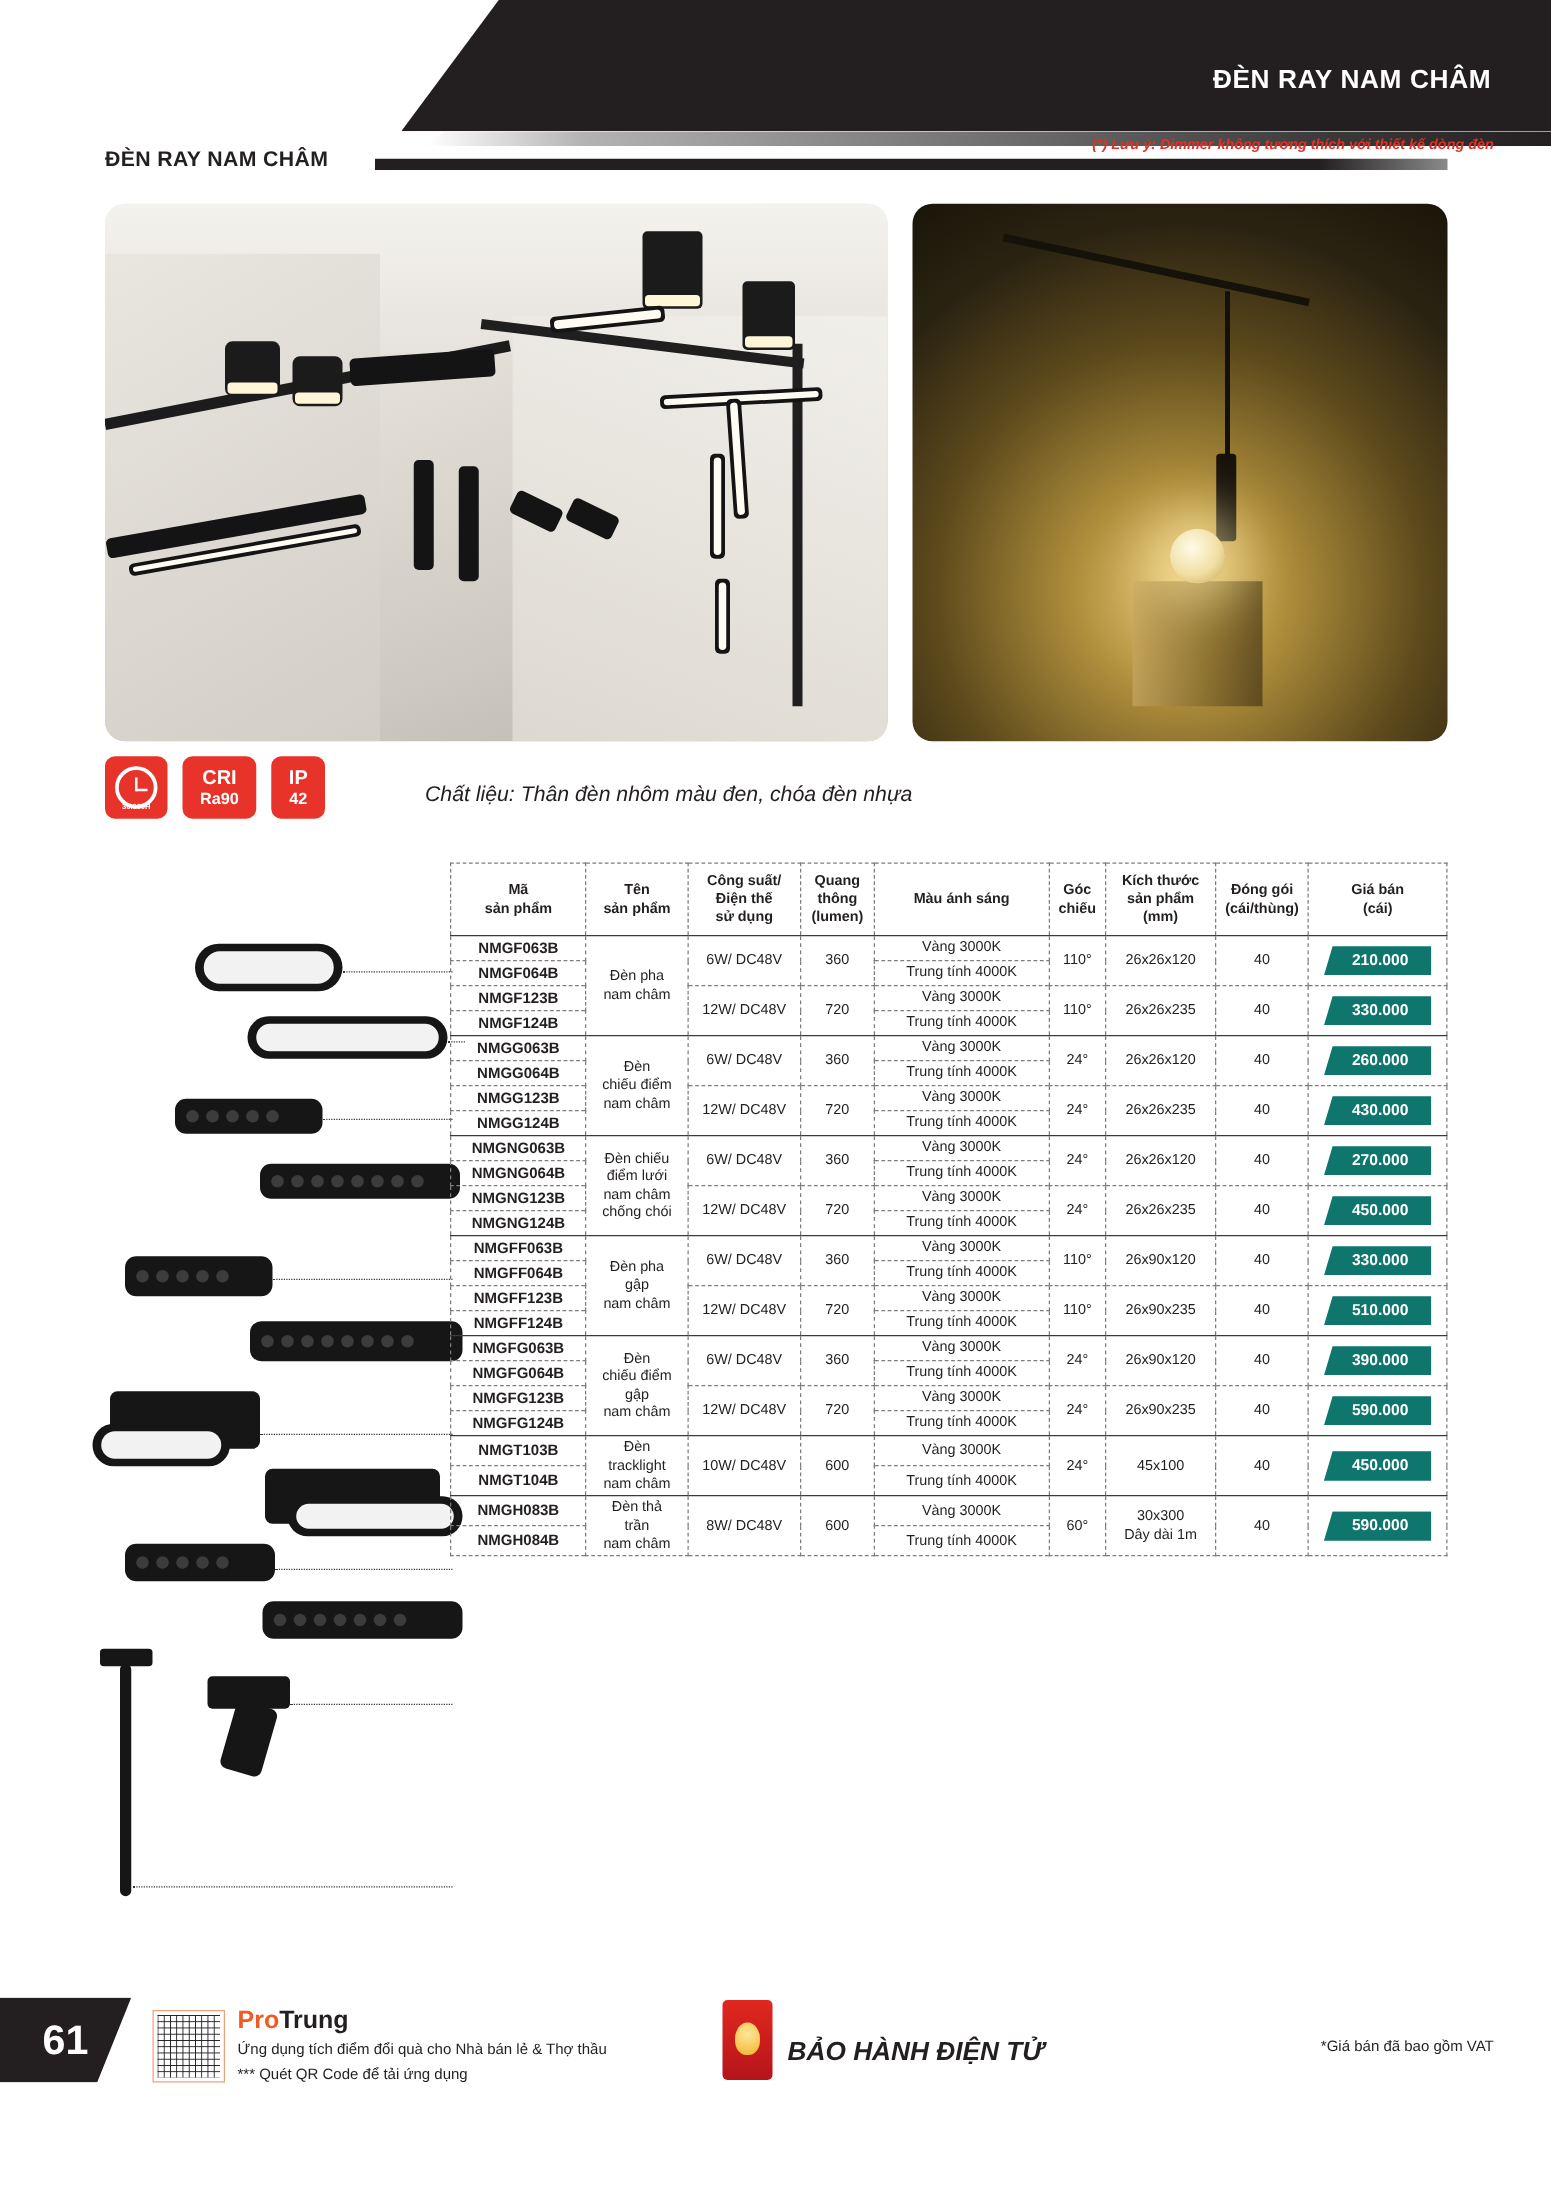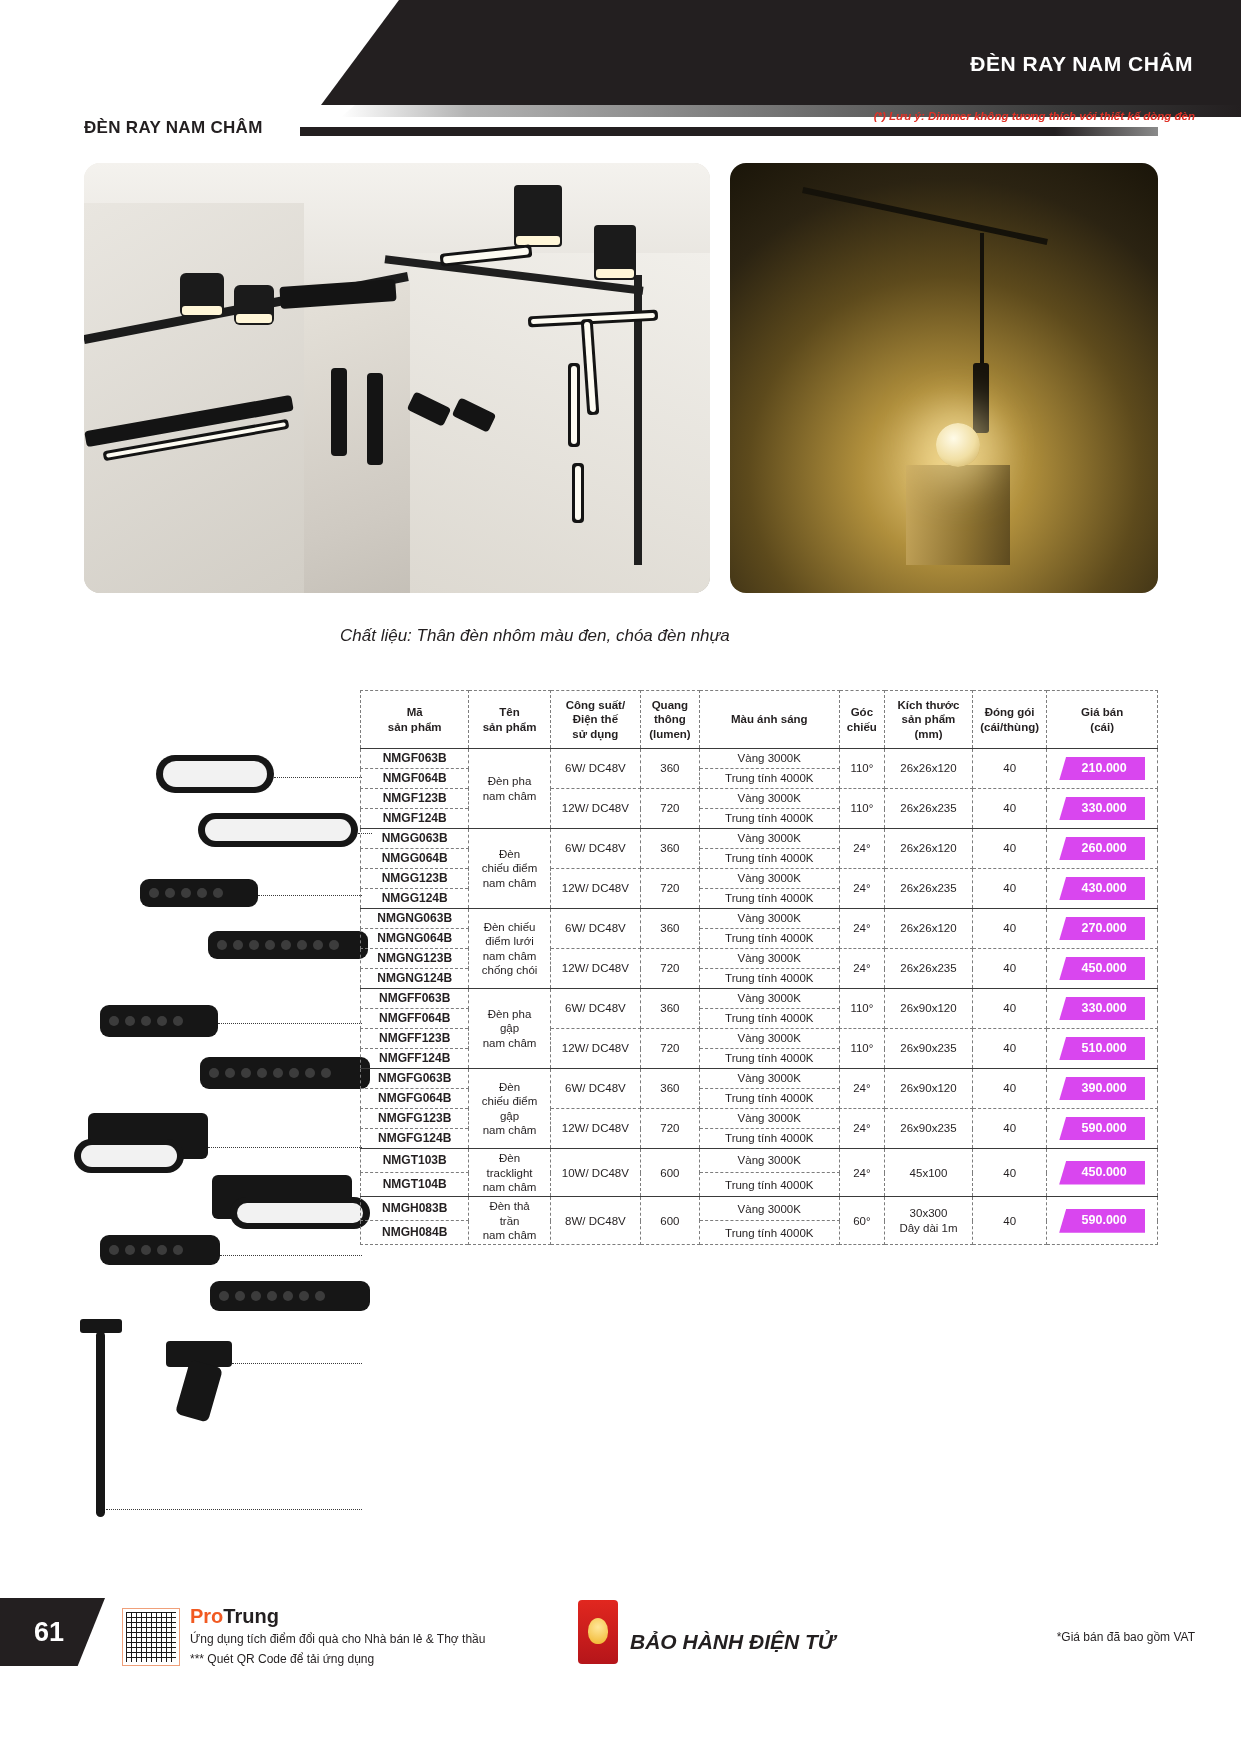--- a/index.html
+++ b/index.html
@@ -158,21 +158,21 @@
     text-align:center; vertical-align:middle; padding: 2px 3px;
   }
   table.spec thead th {
     font-weight: bold; font-size: 11.5px; line-height: 1.25;
     padding: 7px 3px; border-bottom: 1px solid #3a3a3a;
   }
   table.spec tbody td { line-height:1.25; }
   td.code { font-weight: bold; font-size: 12px; }
   tr.grp-top > td { border-top: 1px solid #3a3a3a; }
   .price-pill {
-    display:inline-block; background:#d946ef; color:#fff; font-weight:bold;
+    display:inline-block; background:#0f766e; color:#fff; font-weight:bold;
     font-size:12.5px; padding: 4px 12px 4px 16px; min-width: 86px;
     clip-path: polygon(7px 0, 100% 0, 100% 100%, 0 100%);
   }
   td.price-cell { padding: 4px 2px 4px 6px; }
 
   
   .thumbs { position:absolute; top:735px; left:40px; width:320px; height:700px; }
   .thumb { position:absolute; }
   .pill-lamp {
     background:#161616; border-radius: 22px;
@@ -185,21 +185,21 @@
   .dot-lamp i { width:10px;height:10px;border-radius:50%; background:#3c3c3c; display:block;}
   .lead { position:absolute; border-top: 1px dotted #3a3a3a; }
 
   
   .footer { position:absolute; bottom:0; left:0; width:1241px; height:180px; }
   .pagebox {
     position:absolute; bottom:88px; left:0; width:105px; height:68px; background:#231f20;
     clip-path: polygon(0 0, 100% 0, 74% 100%, 0 100%);
     display:flex; align-items:center; justify-content:flex-start;
   }
-  .pagenum { color:#fff; font-size:27px; font-weight:bold; margin-left:34px; }
+  .pagenum { color:#fff; font-size:33px; font-weight:bold; margin-left:34px; }
   .qr { position:absolute; bottom:88px; left:122px; width:58px; height:58px;
         border:1.5px solid #f0a07a; padding:3px; background:#fff; }
   .qr-grid { width:100%; height:100%;
     background-image:
       linear-gradient(90deg,#1a1a1a 1px, transparent 1px),
       linear-gradient(#1a1a1a 1px, transparent 1px);
     background-size: 5px 5px; }
   .proclub { position:absolute; bottom:126px; left:190px; font-size:20px; font-weight:bold; }
   .proclub .p1 { color:#f15a22;text-align:right; }
   .proclub .p2 { color:#231f20; }
@@ -262,20 +262,34 @@
   </div>
 
   <div class="photo-side">
     <div class="rail"></div>
       <div class="pend"></div>
       <div class="pendbody"></div>
     <div class="pedestal"></div>
       <div class="orb"></div>
   </div>
 
+  <div class="badges">
+    <div class="badge-hours">
+      <div class="clock"></div>
+      <div class="hours-lbl">30.000H</div>
+    </div>
+    <div class="badge">
+      <span class="b1">CRI</span>
+      <span class="b2">Ra90</span>
+    </div>
+    <div class="badge">
+      <span class="b1">IP</span>
+      <span class="b2">42</span>
+    </div>
+  </div>
   <div class="material-note">Chất liệu: Thân đèn nhôm màu đen, chóa đèn nhựa</div>
 
   <div class="thumbs">
     <div class="thumb pill-lamp" style="top:20px;left:116px;width:118px;height:38px;position:absolute;">
         <span class="face"></span>
       </div>
     <div class="lead" style="top:42px;left:234px;width:88px;"></div>
 
     <div class="thumb pill-lamp" style="top:78px;left:158px;width:160px;height:34px;position:absolute;">
         <span class="face"></span>

